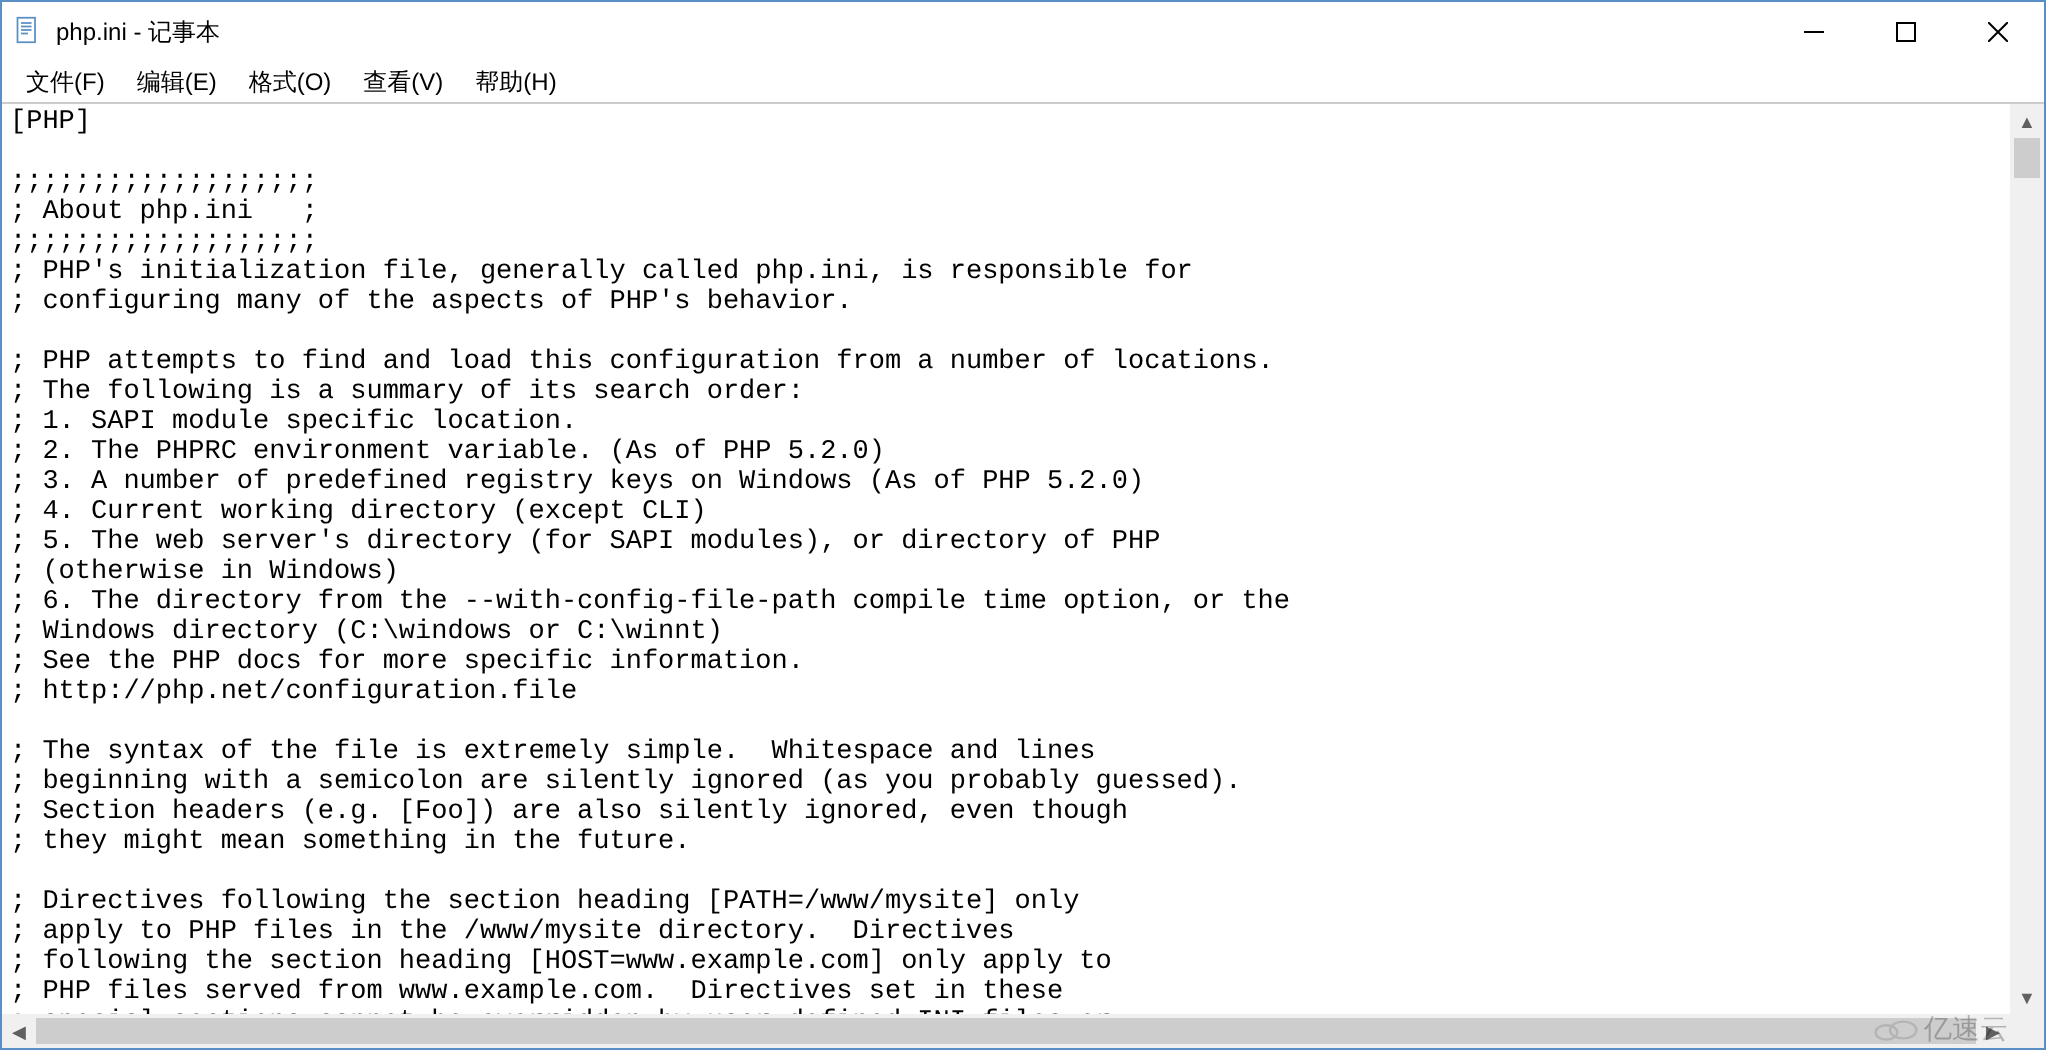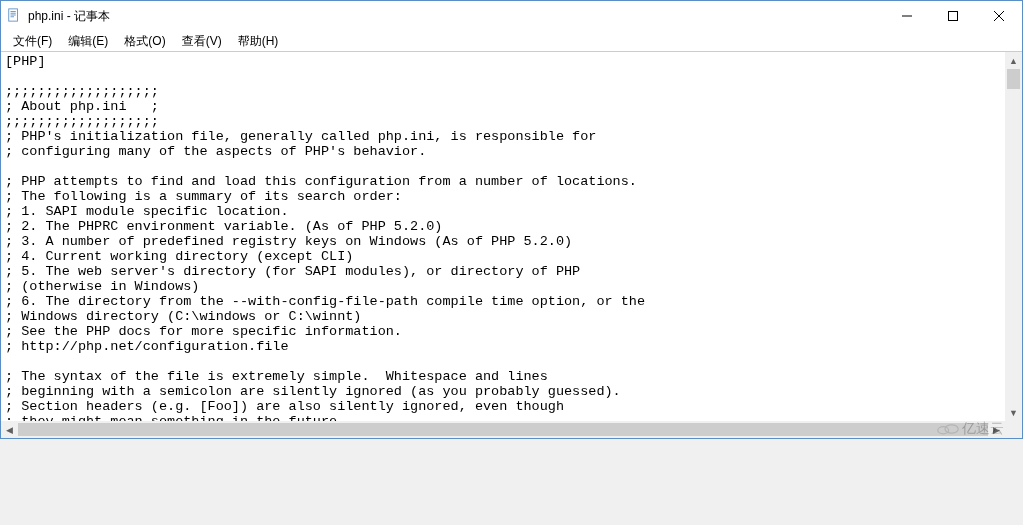--- a/index.html
+++ b/index.html
@@ -1,17 +1,17 @@
 <!DOCTYPE html>
 <html><head>
 <meta charset="utf-8">
 <style>
   * { box-sizing: border-box; margin: 0; padding: 0; }
   html, body { width: 1023px; height: 525px; overflow: hidden; font-family: "Segoe UI", "Microsoft YaHei", sans-serif; background: #f0f0f0; }
-  .window { width: 1023px; height: 439px; border: 1px solid #5a8fc5; display: flex; flex-direction: column; background: #84cc16; position: relative; }
+  .window { width: 1023px; height: 525px; border: 1px solid #5a8fc5; display: flex; flex-direction: column; background: #84cc16; position: relative; }
   .titlebar { height: 30px; background: #fff; display: flex; align-items: center; padding-left: 6px; font-size: 12px; color: #000; }
   .title-icon { width: 16px; height: 16px; margin-right: 5px; }
   .title-icon svg { width: 14px; height: 14px; }
   .title-text { flex: 1; }
   .win-controls { display: flex; height: 100%; }
   .win-btn { width: 46px; height: 100%; display: flex; align-items: center; justify-content: center; cursor: pointer; }
   .win-btn svg { width: 10px; height: 10px; }
   .menubar { height: 21px; background: #fff; border-bottom: 1px solid #ccc; display: flex; align-items: center; padding-left: 4px; font-size: 12px; }
   .menu-item { padding: 2px 8px; cursor: pointer; }
   .editor-wrap { flex: 1; position: relative; background: #fff; overflow: hidden; padding-left: 16px; }

